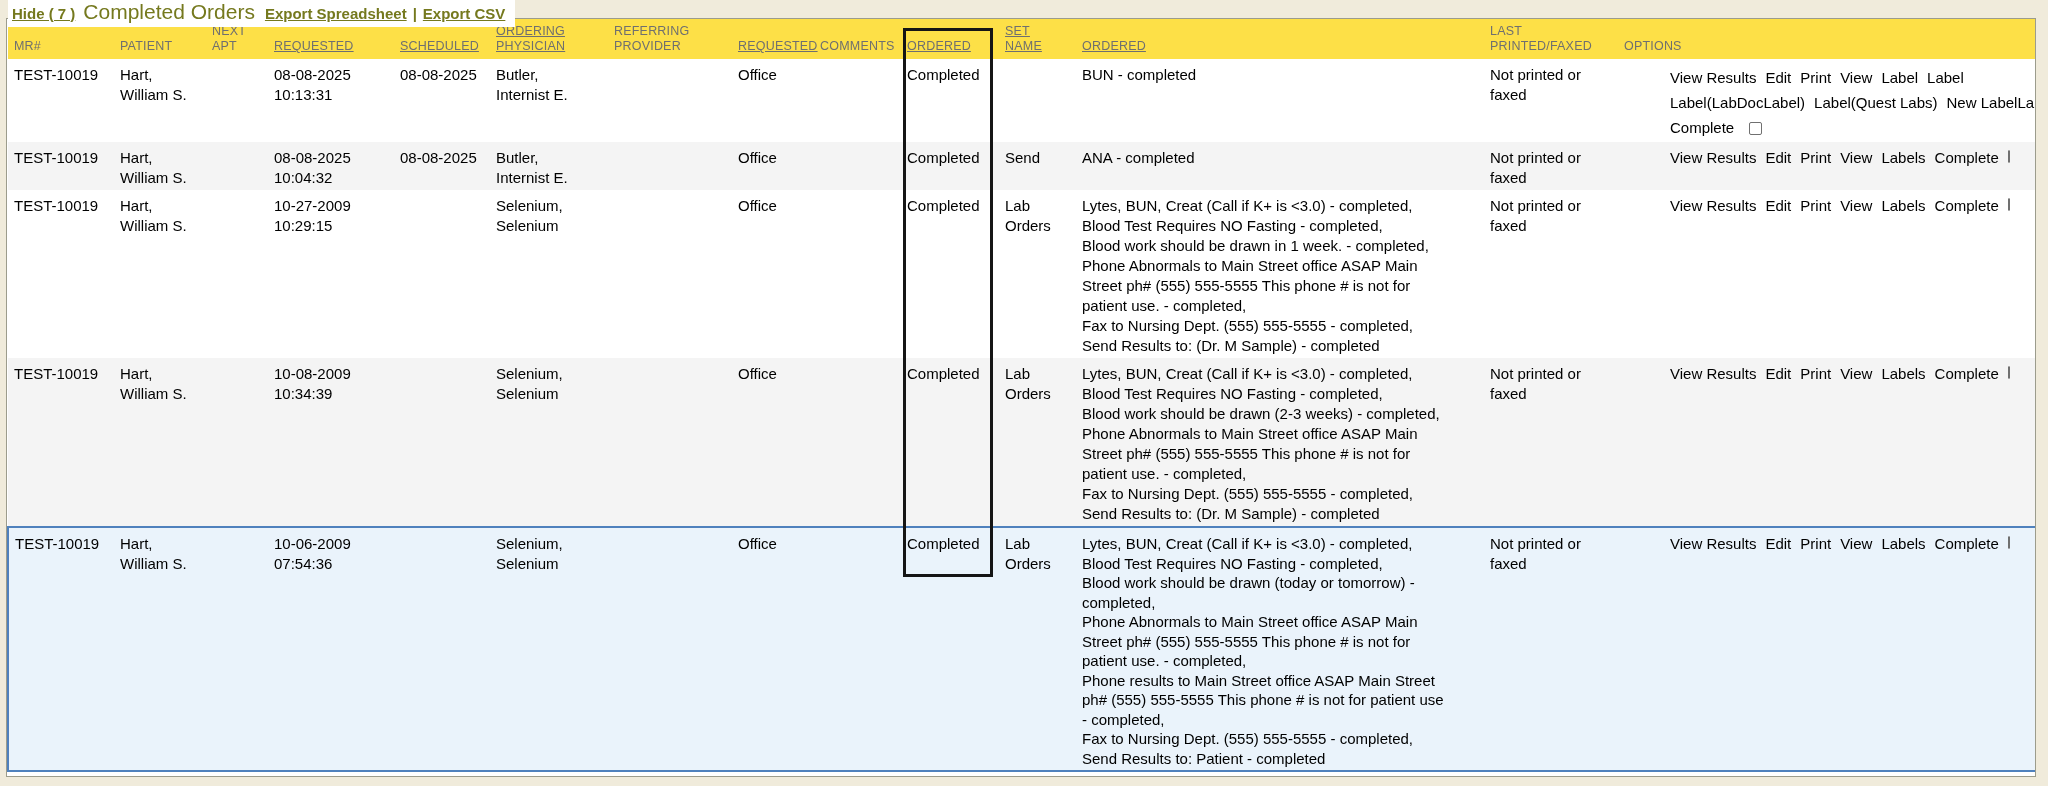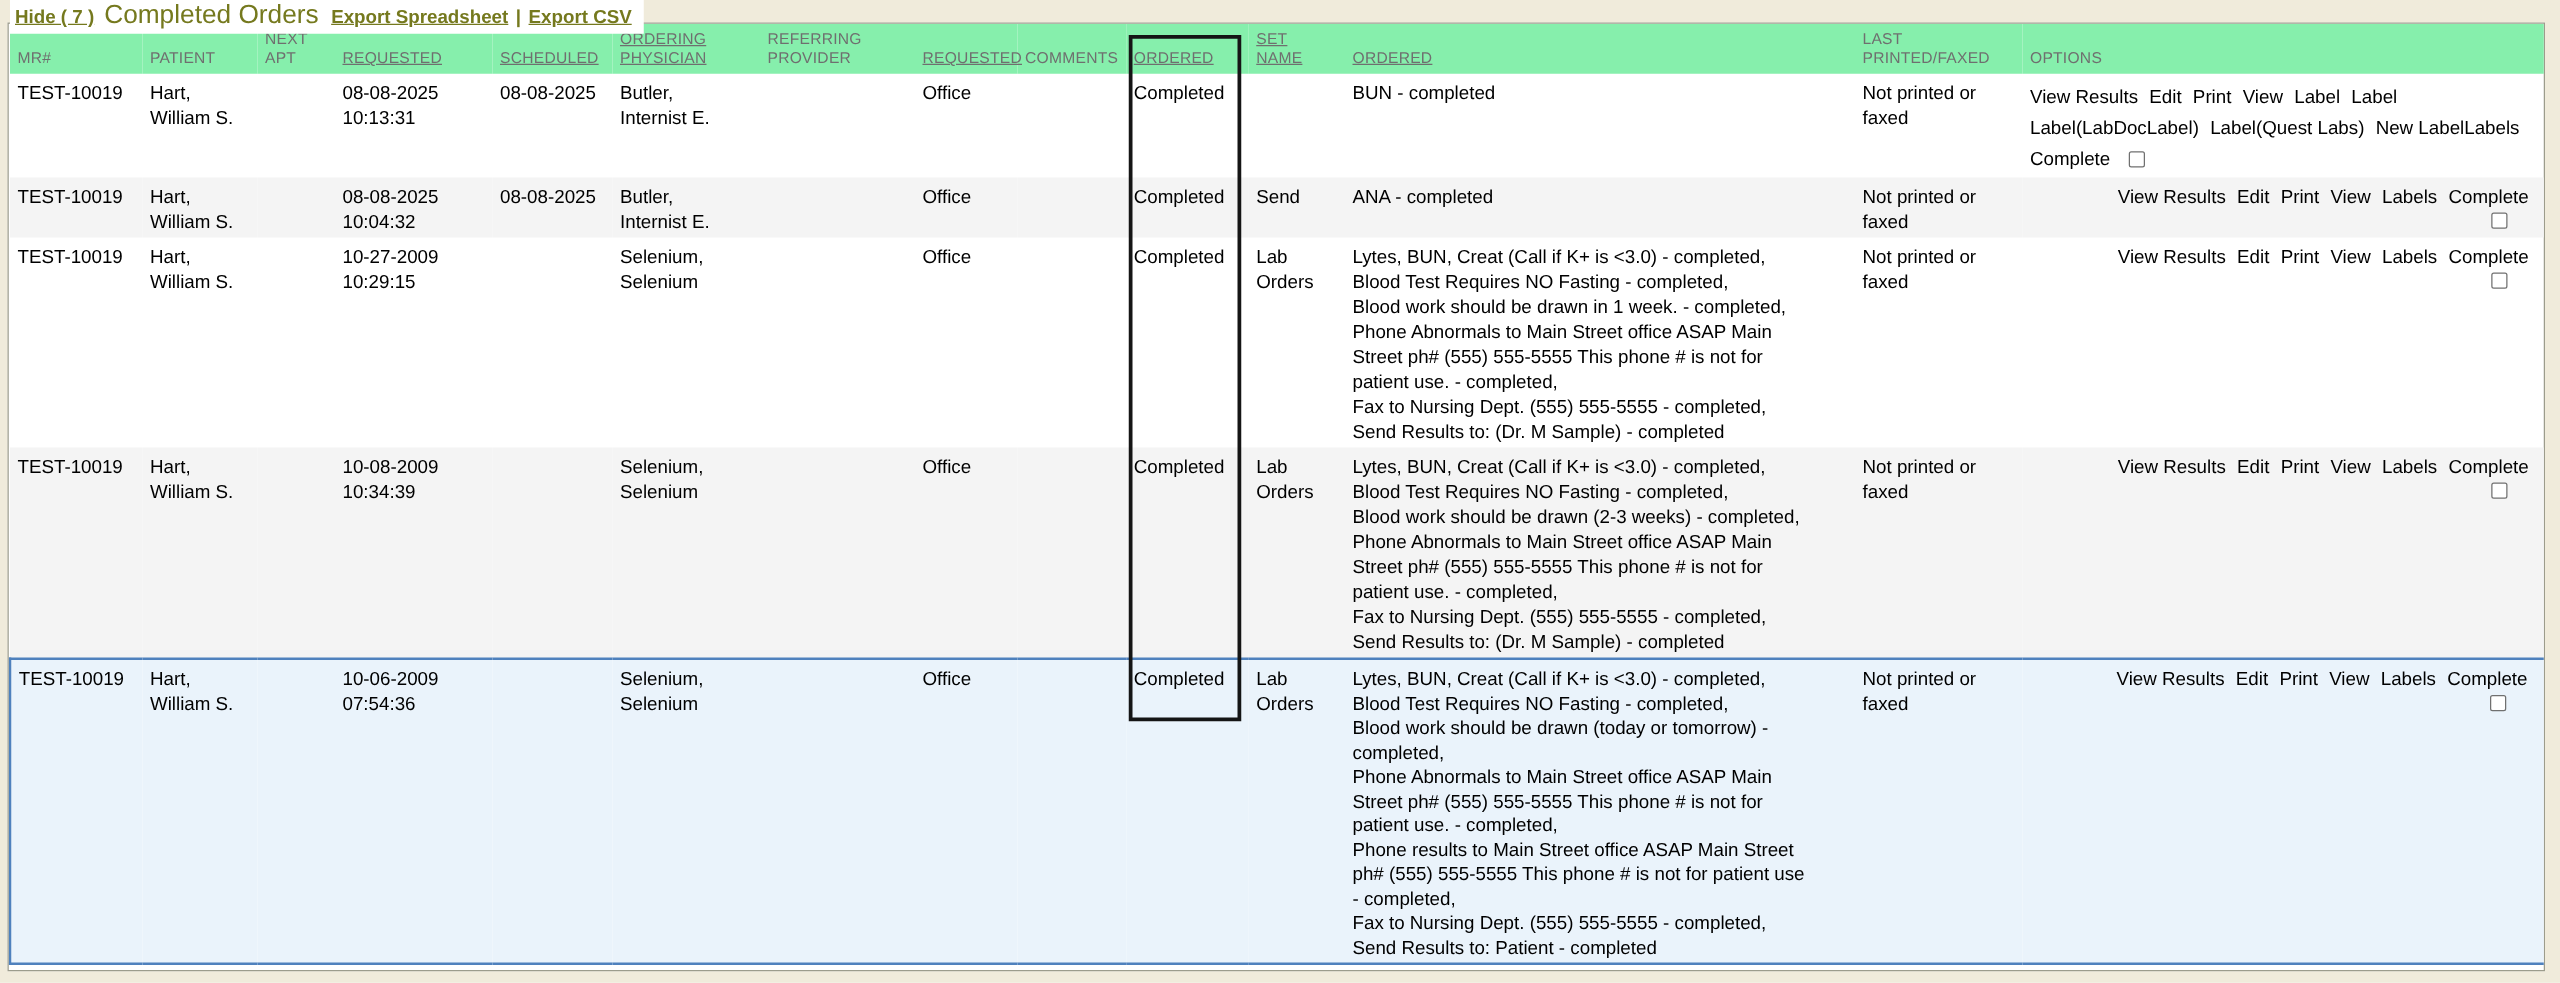--- a/index.html
+++ b/index.html
@@ -24,35 +24,35 @@
   .legend .title { color:#75791e; font-size:21px; margin:0 10px 0 8px; }
   .legend .sep { color:#75791e; font-size:15px; font-weight:bold; margin:0 6px; }
 
   table.orders {
     border-collapse:collapse; table-layout:fixed; width:2030px;
     font-size:15px; line-height:20px; color:#000;
   }
   table.orders th {
     vertical-align:bottom; text-align:left; font-weight:normal;
     color:#6f6f6f; font-size:12.5px; line-height:15px;
-    padding:5px 6px 5px 6px; background:#86efac; white-space:pre-line;
+    padding:5px 6px 5px 6px; background:#fde047; white-space:pre-line;
     letter-spacing:0.2px;
   }
   table.orders th.sortable { text-decoration:underline; cursor:pointer; }
   table.orders td {
     vertical-align:top; padding:6px 6px 2px 6px; white-space:pre-line;
   }
   tr.alt td { background:#f4f4f4; }
   tr.highlight td { background:#eaf3fb; }
   tr.highlight { border:2px solid #4f81bd; line-height:19.5px; }
 
-  .opt-line { white-space:nowrap; }
+  .opt-line { white-space:nowrap;margin-left:46px; }
   .opts-block .opt-line { line-height:25px; }
   .opt-link { margin-right:9px; cursor:pointer; }
-  .opts-flex { display:flex; justify-content:space-between; align-items:flex-end;flex-direction:column; }
+  .opts-flex { display:flex; justify-content:space-between; align-items:flex-start; }
   .opts-flex .cb { margin:2px 26px 0 0; }
   .cb {
     display:inline-block; width:13px; height:13px; box-sizing:border-box;
     border:1px solid #707070; background:#fff; border-radius:2px;
     vertical-align:-2px; cursor:pointer;
   }
   .opts-block .cb { margin-left:6px; }
 
   .cat-box {
     position:absolute; left:903px; top:28px; width:90px; height:549px;

